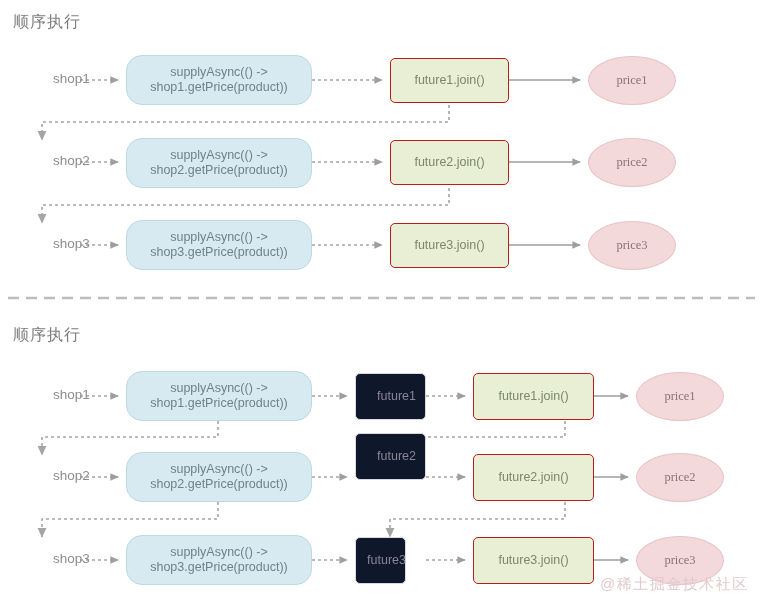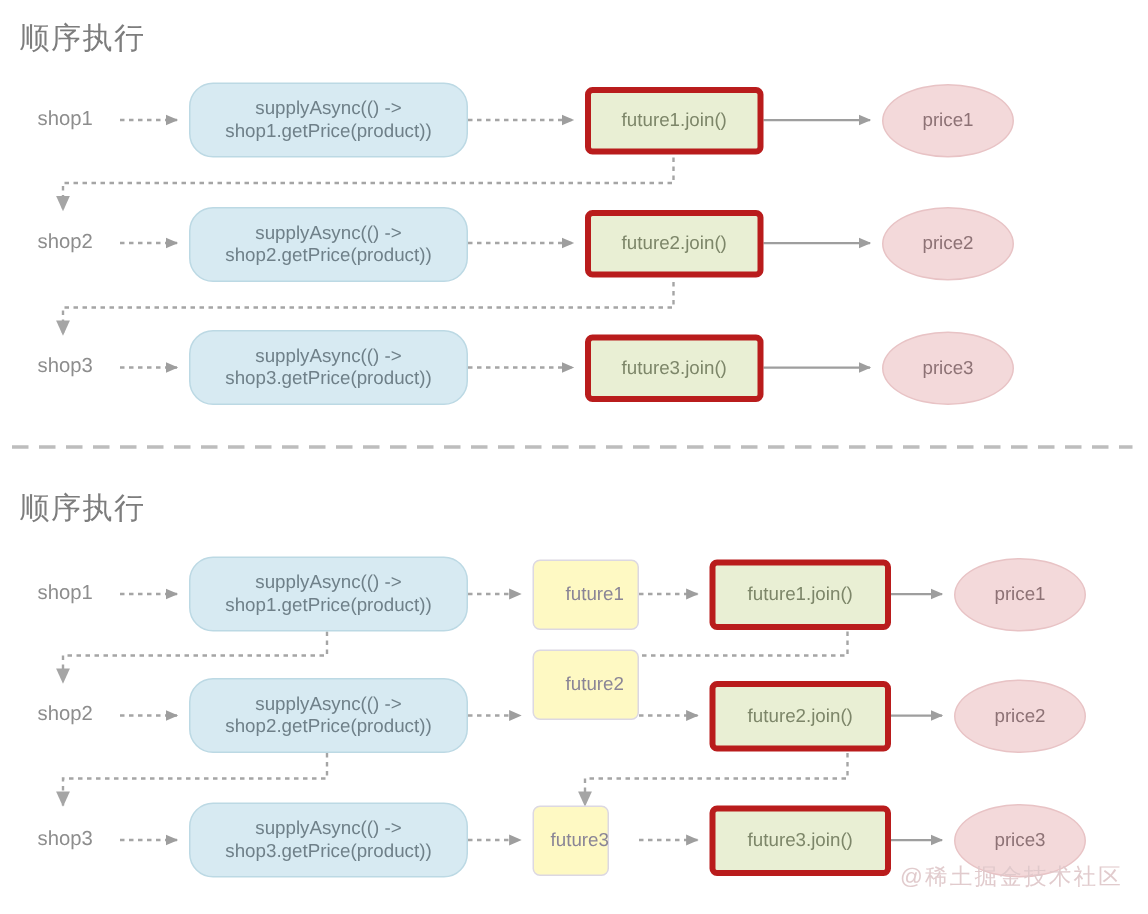--- a/index.html
+++ b/index.html
@@ -5,45 +5,45 @@
   html,body{margin:0;padding:0;background:#ffffff;}
   body{
     width:765px;height:609px;position:relative;overflow:hidden;
     font-family:"Liberation Sans","DejaVu Sans",sans-serif;
     color:#8a8a8a;
   }
   .canvas{position:absolute;inset:0;width:765px;height:609px;}
   svg.layer{position:absolute;left:0;top:0;width:765px;height:609px;pointer-events:none;}
 
   .section-title{
-    position:absolute;font-size:20px;color:#7d7d7d;letter-spacing:1px;
+    position:absolute;font-size:16px;color:#7d7d7d;letter-spacing:1px;
     white-space:nowrap;
   }
   #title-seq{left:13px;top:12px;}
   #title-par{left:13px;top:325px;}
 
   .node{
     position:absolute;box-sizing:border-box;display:flex;
     align-items:center;justify-content:center;text-align:center;
     font-size:12.5px;line-height:15px;color:#7e8b84;white-space:pre-line;
   }
   .node.blue{
     background:#d7eaf2;border:1px solid #bcd9e4;border-radius:16px;color:#6f8089;
   }
   .node.green{
-    background:#e9efd4;border:4px solid #b91c1c;border-radius:5px;color:#7d8669;
+    background:#e9efd4;border:1px solid #b91c1c;border-radius:5px;color:#7d8669;
   }
   .node.grey{
-    background:#fef9c3;border:1px solid #dcd8e2;border-radius:5px;color:#8a8596;padding-left:12px;
+    background:#0f172a;border:1px solid #dcd8e2;border-radius:5px;color:#8a8596;padding-left:12px;
   }
   .node.pink{
-    background:#f3d9da;border:1px solid #e8c3c5;border-radius:50%;color:#8d7275;
+    background:#f3d9da;border:1px solid #e8c3c5;border-radius:50%;color:#8d7275;font-family:Liberation Serif, serif;
   }
   .axis-label{
-    position:absolute;font-size:13.5px;color:#8d8d8d;white-space:nowrap;
+    position:absolute;font-size:13.5px;color:#8d8d8d;white-space:nowrap;margin-left:28px;
   }
   .watermark{
     position:absolute;font-size:15px;color:#e0c9cb;letter-spacing:1.5px;
     white-space:nowrap;opacity:.95;
   }
 </style>
 </head>
 <body>
 
 <div class="canvas">

